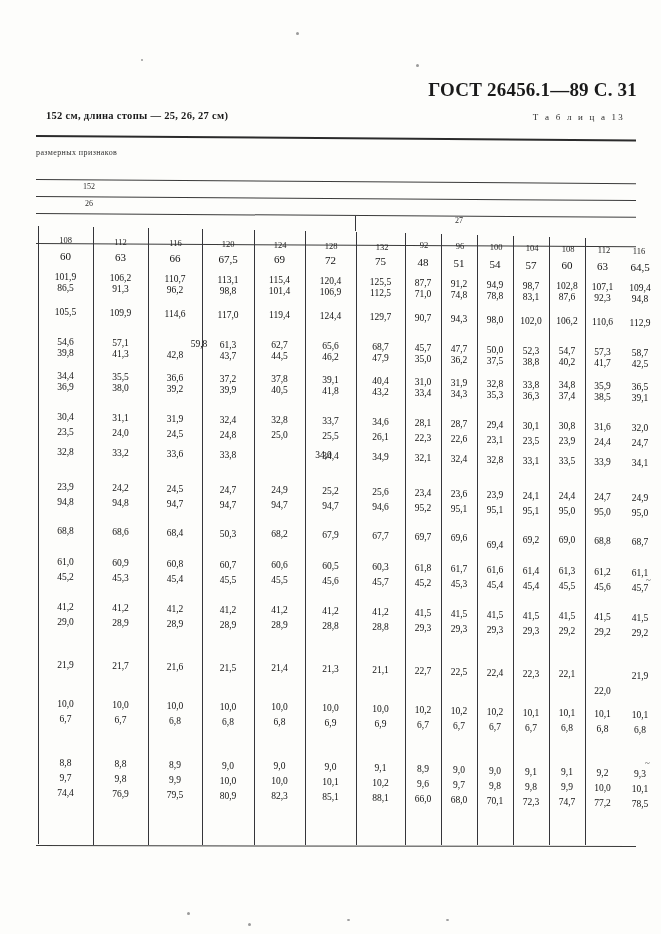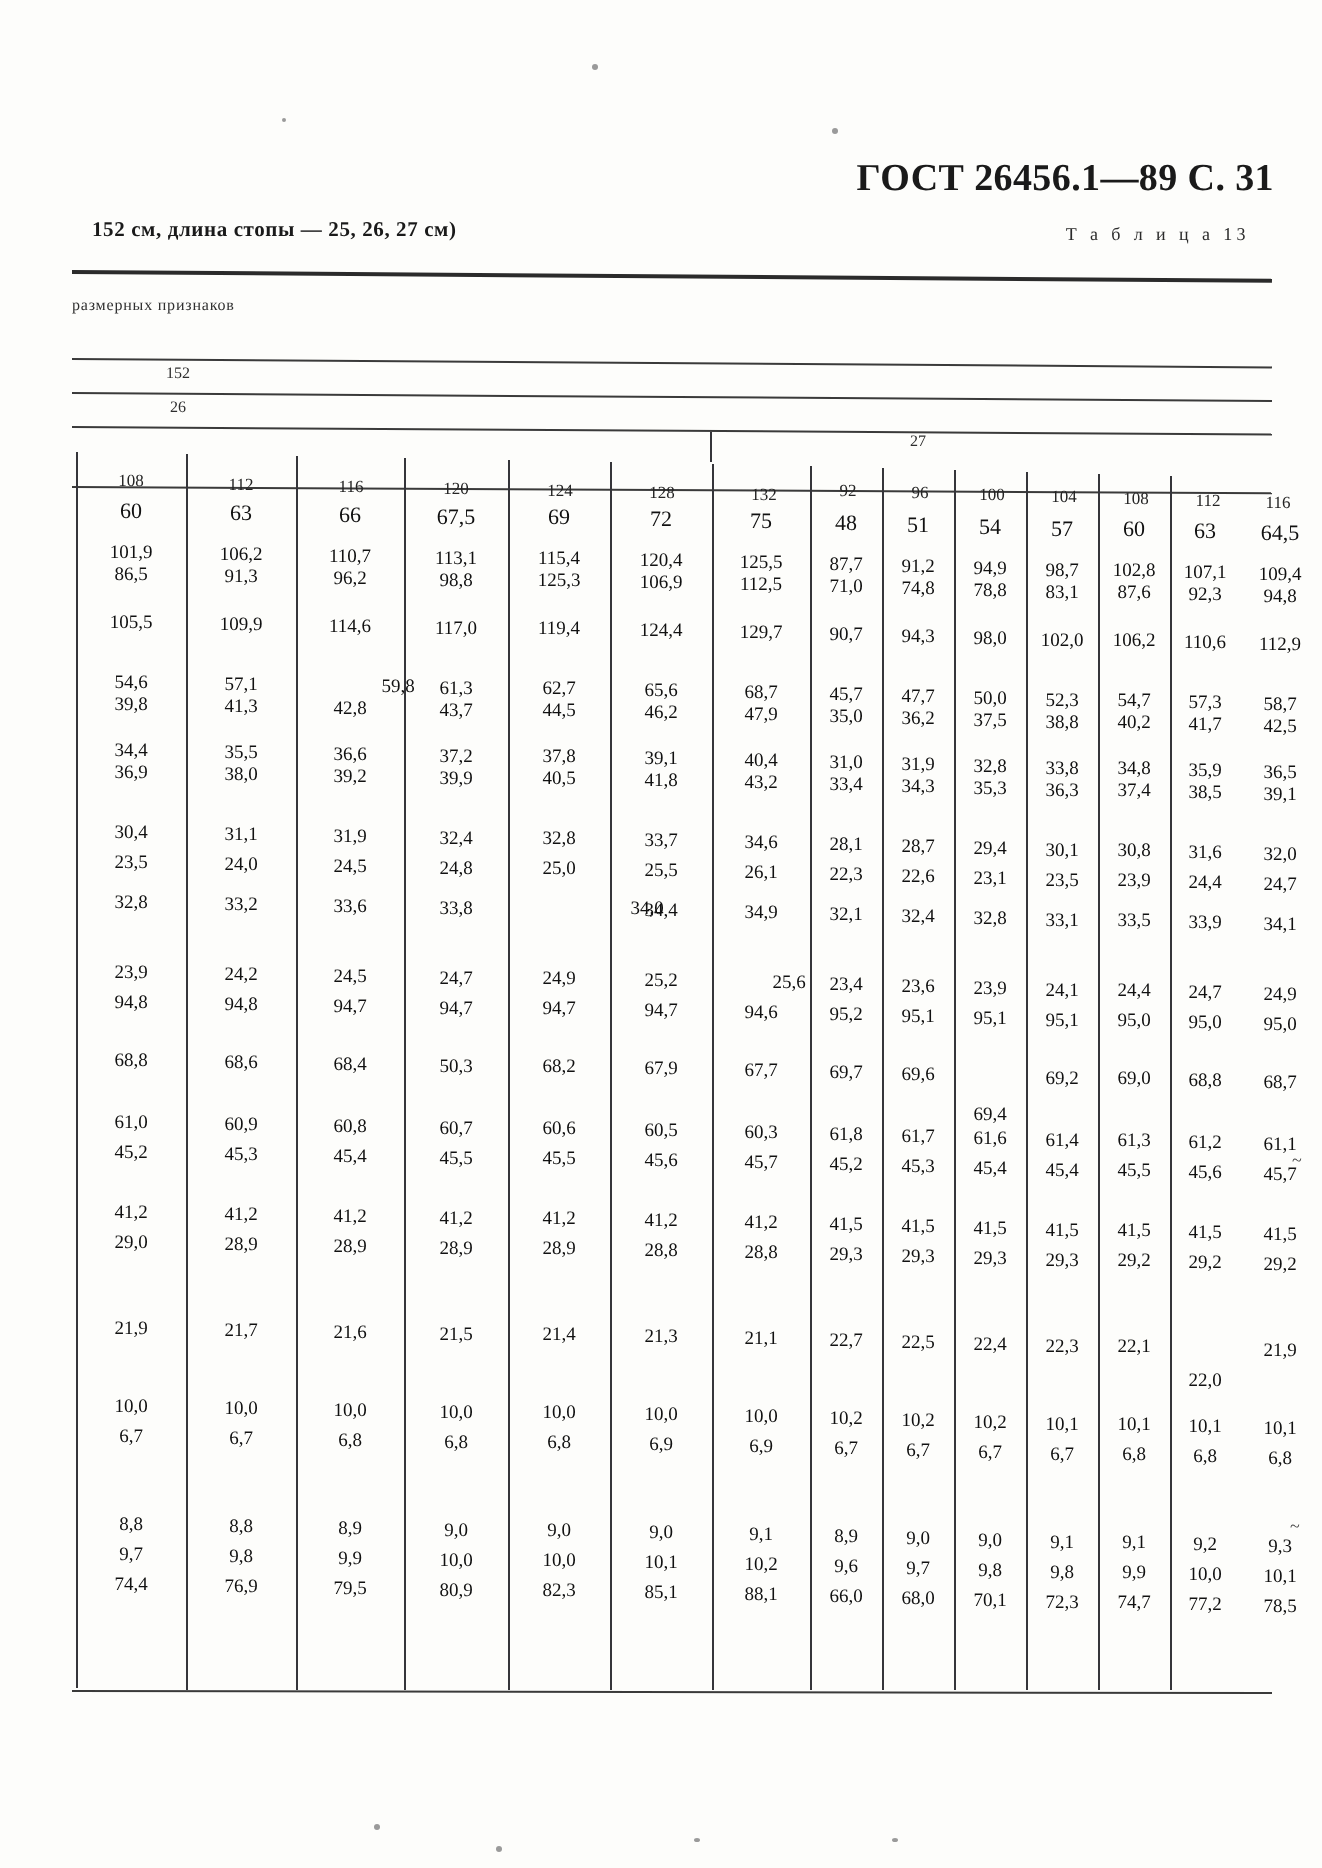--- a/index.html
+++ b/index.html
@@ -211,21 +211,21 @@
       <div class="data" style="left: 405px; top: 82.8px; width: 36px;">91,2</div>
       <div class="data" style="left: 441px; top: 83.65px; width: 36px;">94,9</div>
       <div class="data" style="left: 477px; top: 84.5px; width: 36px;">98,7</div>
       <div class="data" style="left: 513px; top: 85.35px; width: 36px;">102,8</div>
       <div class="data" style="left: 549px; top: 86.2px; width: 35px;">107,1</div>
       <div class="data" style="left: 584px; top: 87.05px; width: 40px;">109,4</div>
       <div class="data" style="left: 2px; top: 87px; width: 55px;">86,5</div>
       <div class="data" style="left: 57px; top: 87.85px; width: 55px;">91,3</div>
       <div class="data" style="left: 112px; top: 88.7px; width: 54px;">96,2</div>
       <div class="data" style="left: 166px; top: 89.55px; width: 52px;">98,8</div>
-      <div class="data" style="left: 218px; top: 90.4px; width: 51px;">125,3</div>
+      <div class="data" style="left: 218px; top: 90.4px; width: 51px;">101,4</div>
       <div class="data" style="left: 269px; top: 91.25px; width: 51px;">106,9</div>
       <div class="data" style="left: 320px; top: 92.1px; width: 49px;">112,5</div>
       <div class="data" style="left: 369px; top: 92.95px; width: 36px;">71,0</div>
       <div class="data" style="left: 405px; top: 93.8px; width: 36px;">74,8</div>
       <div class="data" style="left: 441px; top: 94.65px; width: 36px;">78,8</div>
       <div class="data" style="left: 477px; top: 95.5px; width: 36px;">83,1</div>
       <div class="data" style="left: 513px; top: 96.35px; width: 36px;">87,6</div>
       <div class="data" style="left: 549px; top: 97.2px; width: 35px;">92,3</div>
       <div class="data" style="left: 584px; top: 98.05px; width: 40px;">94,8</div>
       <div class="data" style="left: 2px; top: 111px; width: 55px;">105,5</div>
@@ -339,21 +339,21 @@
       <div class="data" style="left: 477px; top: 259.5px; width: 36px;">33,1</div>
       <div class="data" style="left: 513px; top: 260.35px; width: 36px;">33,5</div>
       <div class="data" style="left: 549px; top: 261.2px; width: 35px;">33,9</div>
       <div class="data" style="left: 584px; top: 262.05px; width: 40px;">34,1</div>
       <div class="data" style="left: 2px; top: 286px; width: 55px;">23,9</div>
       <div class="data" style="left: 57px; top: 286.85px; width: 55px;">24,2</div>
       <div class="data" style="left: 112px; top: 287.7px; width: 54px;">24,5</div>
       <div class="data" style="left: 166px; top: 288.55px; width: 52px;">24,7</div>
       <div class="data" style="left: 218px; top: 289.4px; width: 51px;">24,9</div>
       <div class="data" style="left: 269px; top: 290.25px; width: 51px;">25,2</div>
-      <div class="data" style="left: 320px; top: 291.1px; width: 49px; padding-left: 14px;">25,6</div>
+      <div class="data" style="left: 320px; top: 291.1px; width: 49px;">25,6</div>
       <div class="data" style="left: 369px; top: 291.95px; width: 36px;">23,4</div>
       <div class="data" style="left: 405px; top: 292.8px; width: 36px;">23,6</div>
       <div class="data" style="left: 441px; top: 293.65px; width: 36px;">23,9</div>
       <div class="data" style="left: 477px; top: 294.5px; width: 36px;">24,1</div>
       <div class="data" style="left: 513px; top: 295.35px; width: 36px;">24,4</div>
       <div class="data" style="left: 549px; top: 296.2px; width: 35px;">24,7</div>
       <div class="data" style="left: 584px; top: 297.05px; width: 40px;">24,9</div>
       <div class="data" style="left: 2px; top: 301px; width: 55px;">94,8</div>
       <div class="data" style="left: 57px; top: 301.85px; width: 55px;">94,8</div>
       <div class="data" style="left: 112px; top: 302.7px; width: 54px;">94,7</div>
@@ -370,21 +370,21 @@
       <div class="data" style="left: 584px; top: 312.05px; width: 40px;">95,0</div>
       <div class="data" style="left: 2px; top: 330px; width: 55px;">68,8</div>
       <div class="data" style="left: 57px; top: 330.85px; width: 55px;">68,6</div>
       <div class="data" style="left: 112px; top: 331.7px; width: 54px;">68,4</div>
       <div class="data" style="left: 166px; top: 332.55px; width: 52px;">50,3</div>
       <div class="data" style="left: 218px; top: 333.4px; width: 51px;">68,2</div>
       <div class="data" style="left: 269px; top: 334.25px; width: 51px;">67,9</div>
       <div class="data" style="left: 320px; top: 335.1px; width: 49px;">67,7</div>
       <div class="data" style="left: 369px; top: 335.95px; width: 36px;">69,7</div>
       <div class="data" style="left: 405px; top: 336.8px; width: 36px;">69,6</div>
-      <div class="data" style="left: 441px; top: 357px; width: 36px;">69,4</div>
+      <div class="data" style="left: 441px; top: 344px; width: 36px;">69,4</div>
       <div class="data" style="left: 477px; top: 338.5px; width: 36px;">69,2</div>
       <div class="data" style="left: 513px; top: 339.35px; width: 36px;">69,0</div>
       <div class="data" style="left: 549px; top: 340.2px; width: 35px;">68,8</div>
       <div class="data" style="left: 584px; top: 341.05px; width: 40px;">68,7</div>
       <div class="data" style="left: 2px; top: 361px; width: 55px;">61,0</div>
       <div class="data" style="left: 57px; top: 361.85px; width: 55px;">60,9</div>
       <div class="data" style="left: 112px; top: 362.7px; width: 54px;">60,8</div>
       <div class="data" style="left: 166px; top: 363.55px; width: 52px;">60,7</div>
       <div class="data" style="left: 218px; top: 364.4px; width: 51px;">60,6</div>
       <div class="data" style="left: 269px; top: 365.25px; width: 51px;">60,5</div>

